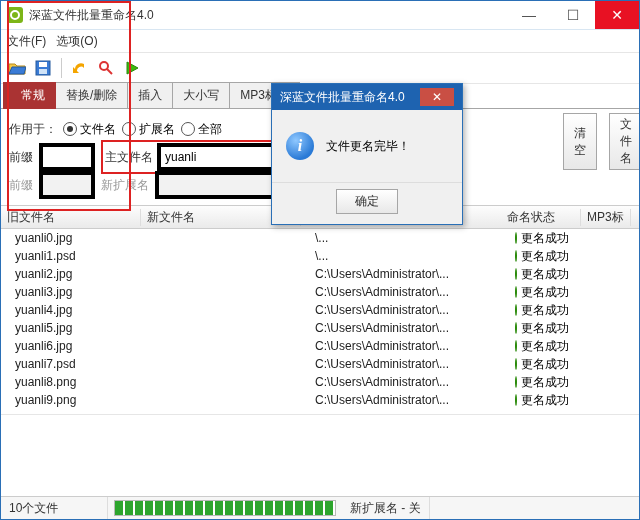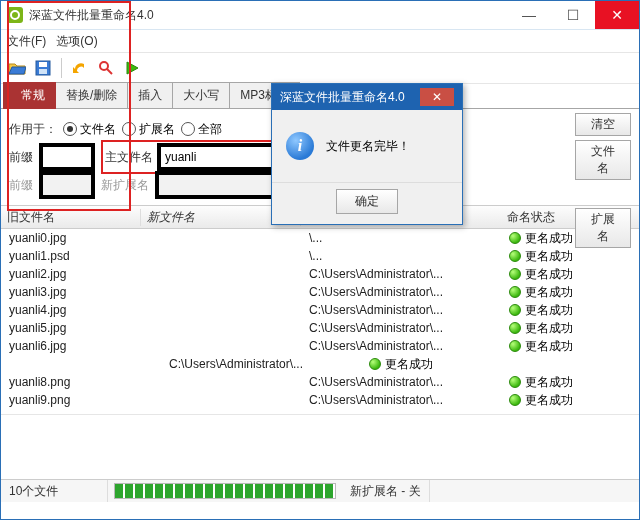--- a/index.html
+++ b/index.html
@@ -23,39 +23,39 @@
 .panel{background:#fff;padding:6px 8px;}
 .row{display:flex;align-items:center;height:28px;gap:6px;}
 .label{color:#333;font-family:Liberation Mono, monospace;}
 .rad{display:flex;align-items:center;gap:3px;}
 .rad .dot{width:12px;height:12px;border:1px solid #555;border-radius:50%;display:inline-flex;align-items:center;justify-content:center;}
 .rad.checked .dot::after{content:"";width:6px;height:6px;background:#333;border-radius:50%;}
 .txtinput{border:4px solid #000000;height:18px;padding:1px 4px;font-size:12px;background:#fff;}
 .txtinput.ro{background:#f2f2f2;color:#999;}
 .hlbox{border:2px solid #d22;padding:1px 2px;display:inline-flex;align-items:center;gap:4px;}
 .btn{border:1px solid #a6a6a6;background:linear-gradient(#fff,#e8e8e8);padding:2px 10px;font-size:12px;color:#333;}
-.sidebtns{position:absolute;right:8px;top:112px;display:flex;flex-direction:column;gap:4px;width:56px;}
+.sidebtns{position:absolute;right:20px;top:112px;display:flex;gap:12px;width:56px;}
 .list{height:208px;overflow:hidden;border-top:1px solid #ccc;display:flex;flex-direction:column;justify-content:center;}
 .listhead{display:flex;background:linear-gradient(#fdfdfd,#eaeaea);border-bottom:1px solid #ccc;height:22px;align-items:center;}
 .lh{padding:0 6px;border-right:1px solid #ddd;color:#333;box-sizing:border-box;}
 .lh.old{width:140px;}
-.lh.new{width:160px;font-style:italic;}
+.lh.new{width:160px;}
 .lh.path{width:200px;}
 .lh.stat{width:80px;text-align:left;}
 .lh.mp3{width:50px;}
 .listbody{flex:1;overflow:hidden;}
 .lrow{display:flex;height:18px;align-items:center;font-size:12px;}
-.lc{padding:0 8px;box-sizing:border-box;white-space:nowrap;overflow:hidden;}
+.lc{padding:0 14px;box-sizing:border-box;white-space:nowrap;overflow:hidden;}
 .lc.old{width:140px;color:#222;}
 .lc.new{width:160px;}
 .lc.path{width:200px;color:#222;}
 .lc.stat{width:80px;display:flex;align-items:center;gap:4px;}
 .okdot{width:10px;height:10px;background:radial-gradient(circle at 30% 30%,#b6ff7a,#3db80f 70%);border-radius:50%;border:1px solid #2a8a0a;}
 .hlcol{position:absolute;border:2px solid #d22;pointer-events:none;}
-.statusbar{position:absolute;bottom:17px;left:0;right:0;height:22px;border-top:1px solid #ccc;background:#f6f6f6;display:flex;align-items:center;font-size:12px;color:#333;}
+.statusbar{position:absolute;bottom:0;left:0;right:0;height:22px;border-top:1px solid #ccc;background:#f6f6f6;display:flex;align-items:center;font-size:12px;color:#333;}
 .statusbar .cell{padding:0 8px;border-right:1px solid #ddd;height:100%;display:flex;align-items:center;}
 .progress{flex:0 0 220px;height:14px;border:1px solid #b8b8b8;margin:0 6px;background:repeating-linear-gradient(90deg,#2da52d 0 8px,#fff 8px 10px);}
 .dialog{position:absolute;left:270px;top:82px;width:190px;background:#f0f0f0;border:1px solid #2a6fb6;box-shadow:2px 2px 6px rgba(0,0,0,0.3);}
 .dlg-title{height:26px;background:#1e63b0;color:#fff;display:flex;align-items:center;padding:0 8px;font-size:12px;}
 .dlg-title .t{flex:1;}
 .dlg-close{width:34px;height:18px;background:#c94f44;color:#fff;display:flex;align-items:center;justify-content:center;font-size:12px;}
 .dlg-body{padding:22px 14px;display:flex;align-items:center;gap:12px;}
 .infoicon{width:28px;height:28px;border-radius:50%;background:radial-gradient(circle at 35% 30%,#8fc8ff,#2a7ad6 70%);display:flex;align-items:center;justify-content:center;color:#fff;font-weight:bold;font-family:Georgia,serif;font-size:16px;font-style:italic;}
 .dlg-foot{padding:6px 10px 10px;display:flex;justify-content:center;border-top:1px solid #ddd;background:#f0f0f0;}
 .dlg-foot .btn{padding:3px 18px;}
@@ -227,20 +227,21 @@
         <div class="lrow">
           <div class="lc old">yuanli6.jpg</div>
           <div class="lc new"></div>
           <div class="lc path">C:\Users\Administrator\...</div>
           <div class="lc stat">
             <span class="okdot"></span>
             <span>更名成功</span>
           </div>
         </div>
         <div class="lrow">
+          <div class="lc old">yuanli7.psd</div>
           <div class="lc new"></div>
           <div class="lc path">C:\Users\Administrator\...</div>
           <div class="lc stat">
             <span class="okdot"></span>
             <span>更名成功</span>
           </div>
         </div>
         <div class="lrow">
           <div class="lc old">yuanli8.png</div>
           <div class="lc new"></div>

